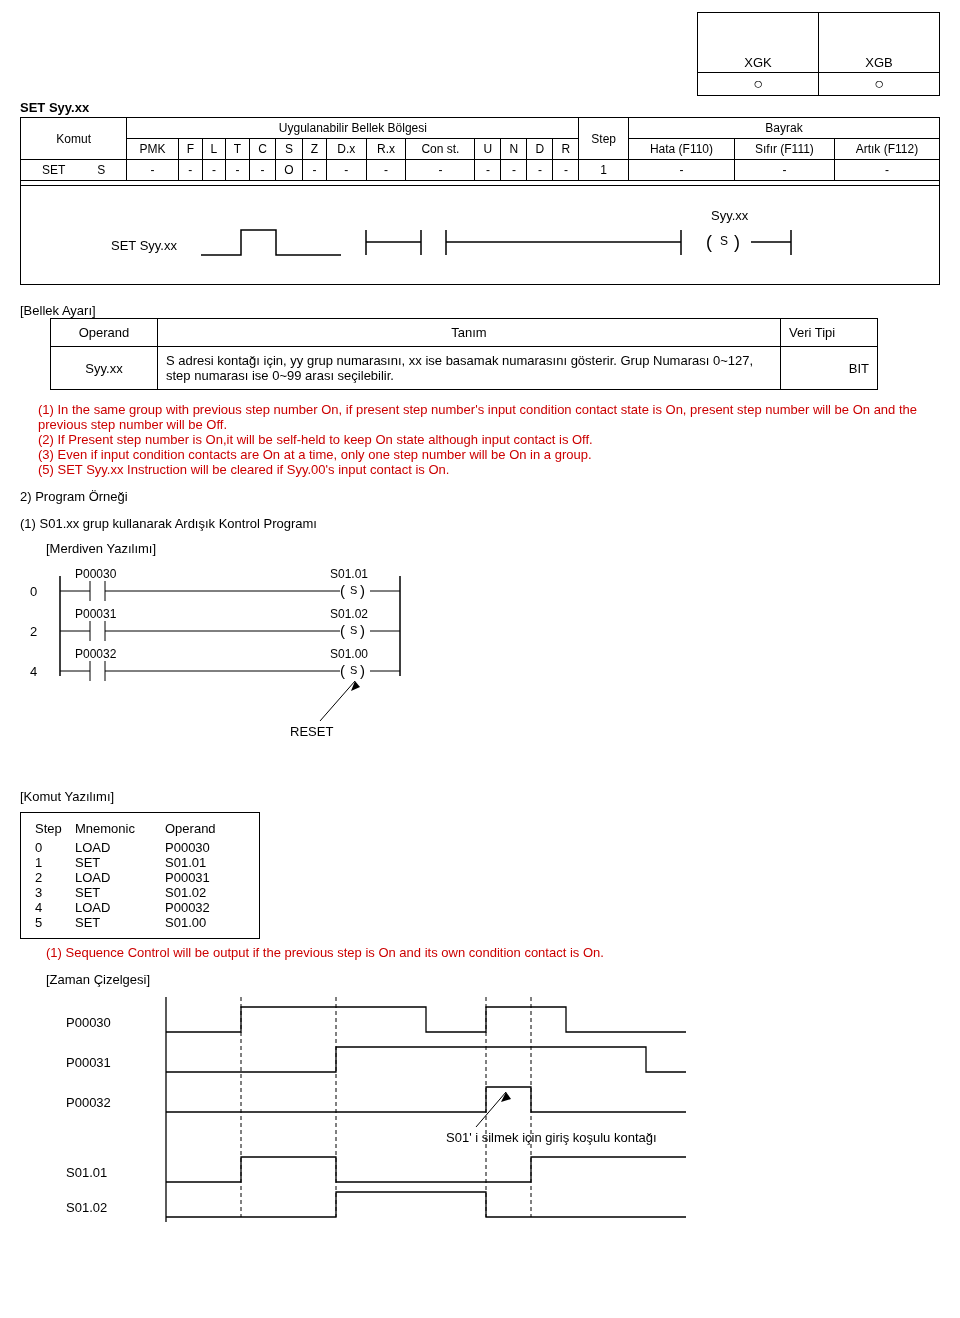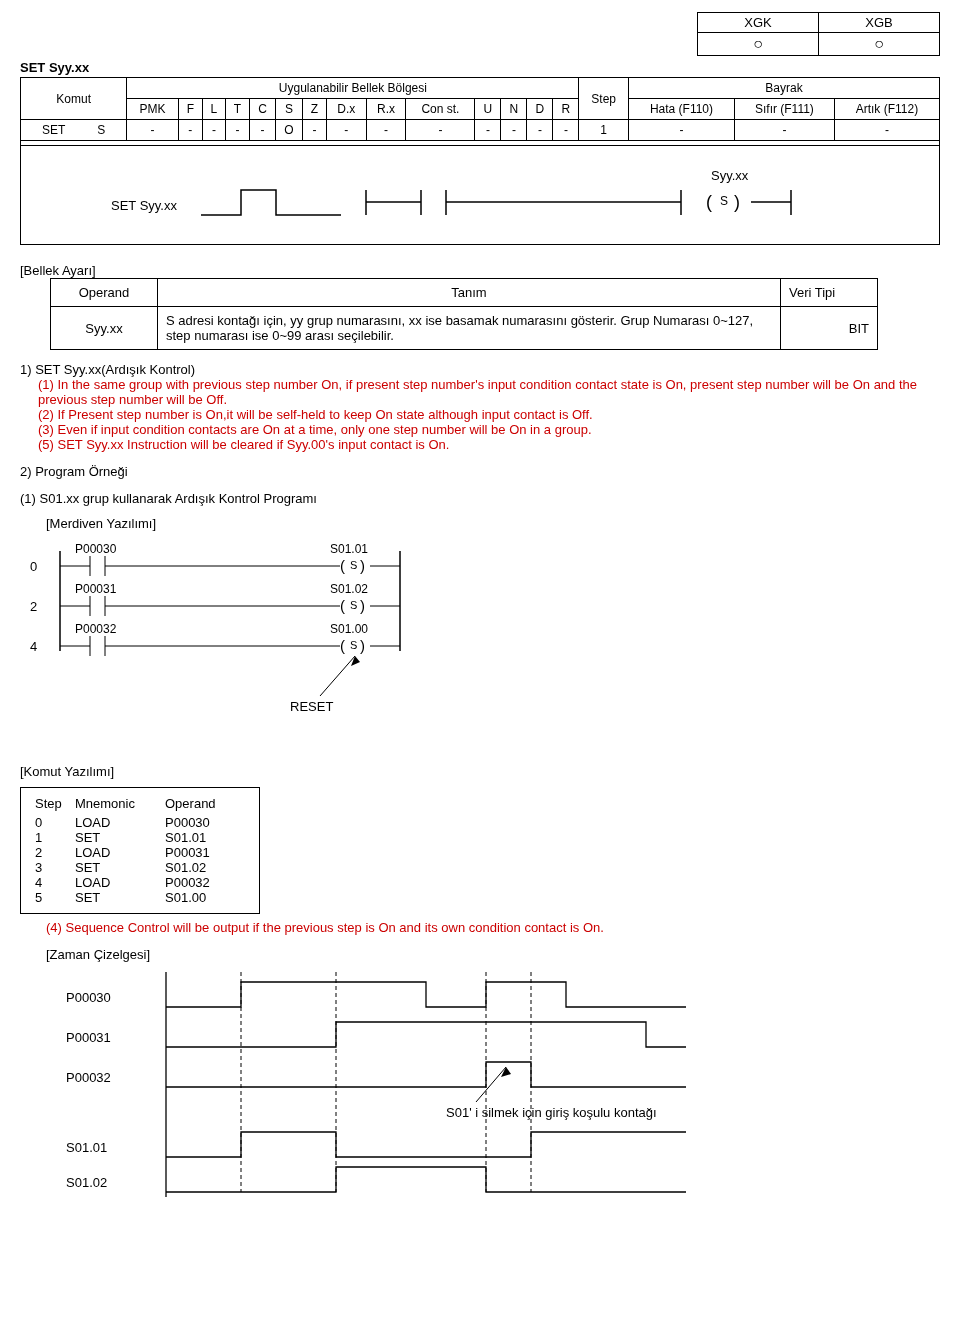--- a/index.html
+++ b/index.html
@@ -13,21 +13,21 @@
   .top-boxes {
     display: flex;
     justify-content: flex-end;
     margin-bottom: 4px;
   }
   .top-box {
     border: 1px solid #000;
     width: 120px;
     text-align: center;
   }
-  .top-box-head { border-bottom: 1px solid #000; padding: 2px 0; }
+  .top-box-head { border-bottom: 1px solid #000; padding: 2px 0; margin-top: 40px; }
   .top-box-body { padding: 2px 0; font-size: 16px; }
   .title { font-weight: bold; margin-bottom: 2px; }
   table.main { border-collapse: collapse; width: 100%; }
   table.main td, table.main th { border: 1px solid #000; padding: 3px 4px; text-align: center; font-size: 12px; }
   .diagram-box { border: 1px solid #000; padding: 14px 30px; margin-top: -1px; }
   .diagram-svg { display: block; }
   .memset { margin-top: 18px; }
   .memset table { border-collapse: collapse; width: 90%; margin-left: 30px; }
   .memset td, .memset th { border: 1px solid #000; padding: 6px 8px; font-size: 13px; }
   .memset th { font-weight: normal; }
@@ -153,21 +153,20 @@
     <tr>
       <td style="text-align:center">Syy.xx</td>
       <td style="text-align:left">S adresi kontağı için, yy grup numarasını, xx ise basamak numarasını gösterir. Grup Numarası 0~127, step numarası ise 0~99 arası seçilebilir.</td>
       <td style="text-align:right">BIT</td>
     </tr>
   </tbody>
     </table>
 </div>
 
 <div class="section">
-  <div>1) SET Syy.xx(Ardışık Kontrol)</div>
   <div class="indent red">(1) In the same group with previous step number On, if present step number's input condition contact state is On, present step number will be On and the previous step number will be Off.</div>
   <div class="indent red">(2) If Present step number is On,it will be self-held to keep On state although input contact is Off.</div>
   <div class="indent red">(3) Even if input condition contacts are On at a time, only one step number will be On in a group.</div>
   <div class="indent red">(5) SET Syy.xx Instruction will be cleared if Syy.00's input contact is On.</div>
 </div>
 
 <div class="section">
   <div>2) Program Örneği</div>
 </div>
 
@@ -263,21 +262,21 @@
             <div class="mn-row">
               <div class="mn-col-step">5</div>
               <div class="mn-col-mn">SET</div>
               <div class="mn-col-op">S01.00</div>
             </div>
           </div>
       </div>
     </div>
   </div>
 
-  <div class="indent2 red" style="margin-top:6px">(4) Sequence Control will be output if the previous step is On and its own condition contact is On.</div>
+  <div class="indent2 red" style="margin-top:6px">(1) Sequence Control will be output if the previous step is On and its own condition contact is On.</div>
 </div>
 
 <div class="section indent2">
   <div>[Zaman Çizelgesi]</div>
   <svg width="740" height="240">
 
     <line x1="195" y1="10" x2="195" y2="230" stroke="#000" stroke-dasharray="4,3"></line>
     <line x1="290" y1="10" x2="290" y2="230" stroke="#000" stroke-dasharray="4,3"></line>
     <line x1="440" y1="10" x2="440" y2="230" stroke="#000" stroke-dasharray="4,3"></line>
     <line x1="485" y1="10" x2="485" y2="230" stroke="#000" stroke-dasharray="4,3"></line>

